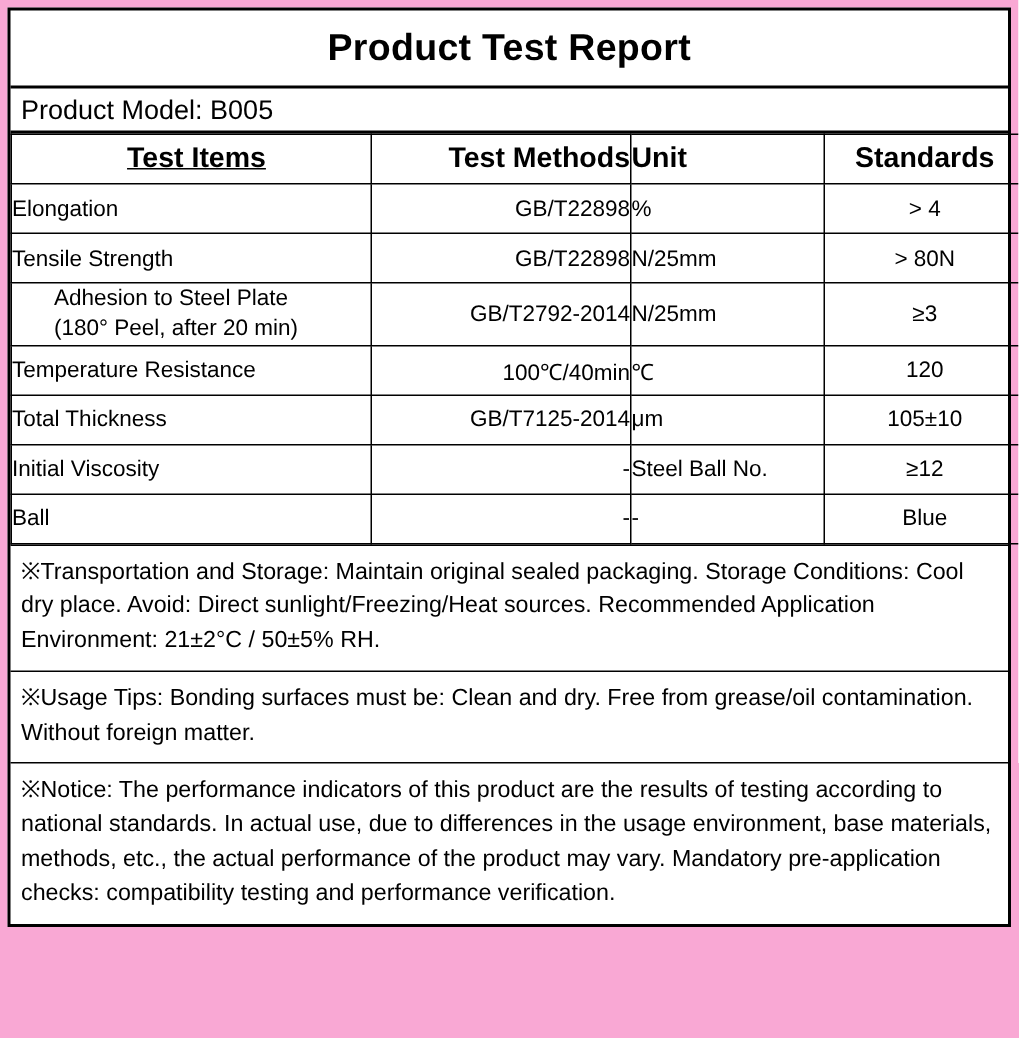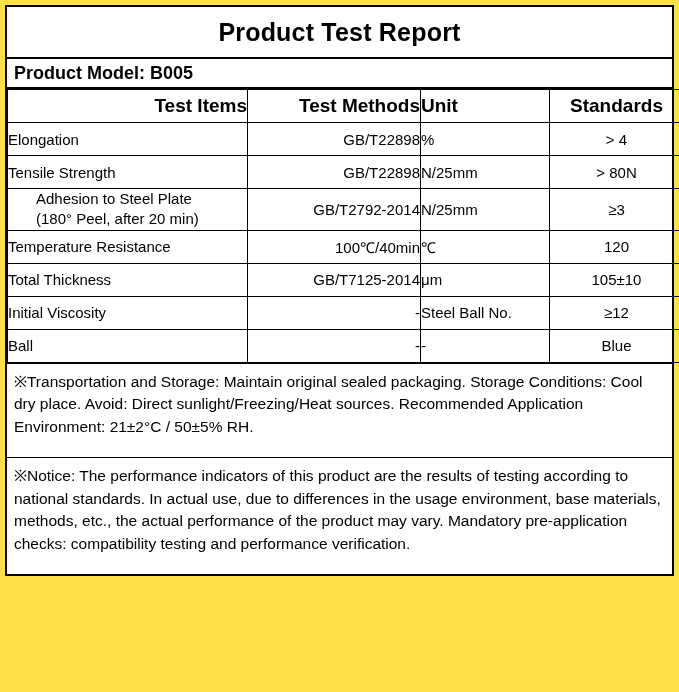--- a/index.html
+++ b/index.html
@@ -8,21 +8,21 @@
     background: #ffffff;
   }
   body {
     font-family: "Liberation Sans", sans-serif;
     color: #000000;
   }
   .page {
     width: 679px;
     height: 692px;
     box-sizing: border-box;
-    background: #fde047;
+    background: #f9a8d4;
     position: relative;
     overflow: hidden;
   }
   .doc {
     position: absolute;
     left: 5px;
     top: 5px;
     width: 669px;
     border: 2px solid #000000;
     box-sizing: border-box;
@@ -43,21 +43,20 @@
   .model-row {
     height: 30px;
     display: flex;
     align-items: center;
     border-bottom: 2px solid #000000;
     padding-left: 7px;
     box-sizing: border-box;
   }
   .model-text {
     font-size: 18px;
-    font-weight: bold;
   }
   table.spec {
     border-collapse: collapse;
     width: 100%;
     table-layout: fixed;
   }
   table.spec td, table.spec th {
     border: 1px solid #000000;
     padding: 0;
     font-weight: normal;
@@ -69,29 +68,29 @@
     height: 32px;
   }
   table.spec td {
     height: 32px;
     vertical-align: middle;
   }
   td.c0 { width: 232px; padding-left: 7px; text-align: left; }
   td.c1 { width: 172px; text-align: right; }
   td.c2 { width: 128px; }
   td.c3 { width: 133px; text-align: center; }
-  tr.head td.c0 { padding-left: 7px; text-align: right; }
+  tr.head td.c0 { padding-left: 7px; text-align: center; text-decoration: underline; }
   .two-line { line-height: 1.35; padding-top: 4px; padding-bottom: 4px; height: auto; }
   .notes {
     border-top: 1px solid #000000;
   }
   .note {
     font-size: 15.5px;
     line-height: 1.47;
-    padding: 7px 9px 18px 7px;
+    padding: 7px 9px 8px 7px;
     border-bottom: 1px solid #000000;
     box-sizing: border-box;
   }
   .note:last-child {
     border-bottom: none;
   }
 </style>
 </head>
 <body>
 
@@ -162,17 +161,18 @@
           <td class="c0">Ball</td>
           <td class="c1">-</td>
           <td class="c2">-</td>
           <td class="c3">Blue</td>
         </tr>
       </tbody>
     </table>
 
     <div class="notes">
       <div class="note">※Transportation and Storage: Maintain original sealed packaging. Storage Conditions: Cool dry place. Avoid: Direct sunlight/Freezing/Heat sources. Recommended Application Environment: 21±2°C / 50±5% RH.</div>
+      <div class="note">※Usage Tips: Bonding surfaces must be: Clean and dry. Free from grease/oil contamination. Without foreign matter.</div>
       <div class="note">※Notice: The performance indicators of this product are the results of testing according to national standards. In actual use, due to differences in the usage environment, base materials, methods, etc., the actual performance of the product may vary. Mandatory pre-application checks: compatibility testing and performance verification.</div>
     </div>
 
   </div>
 </div>
 
 </body></html>

